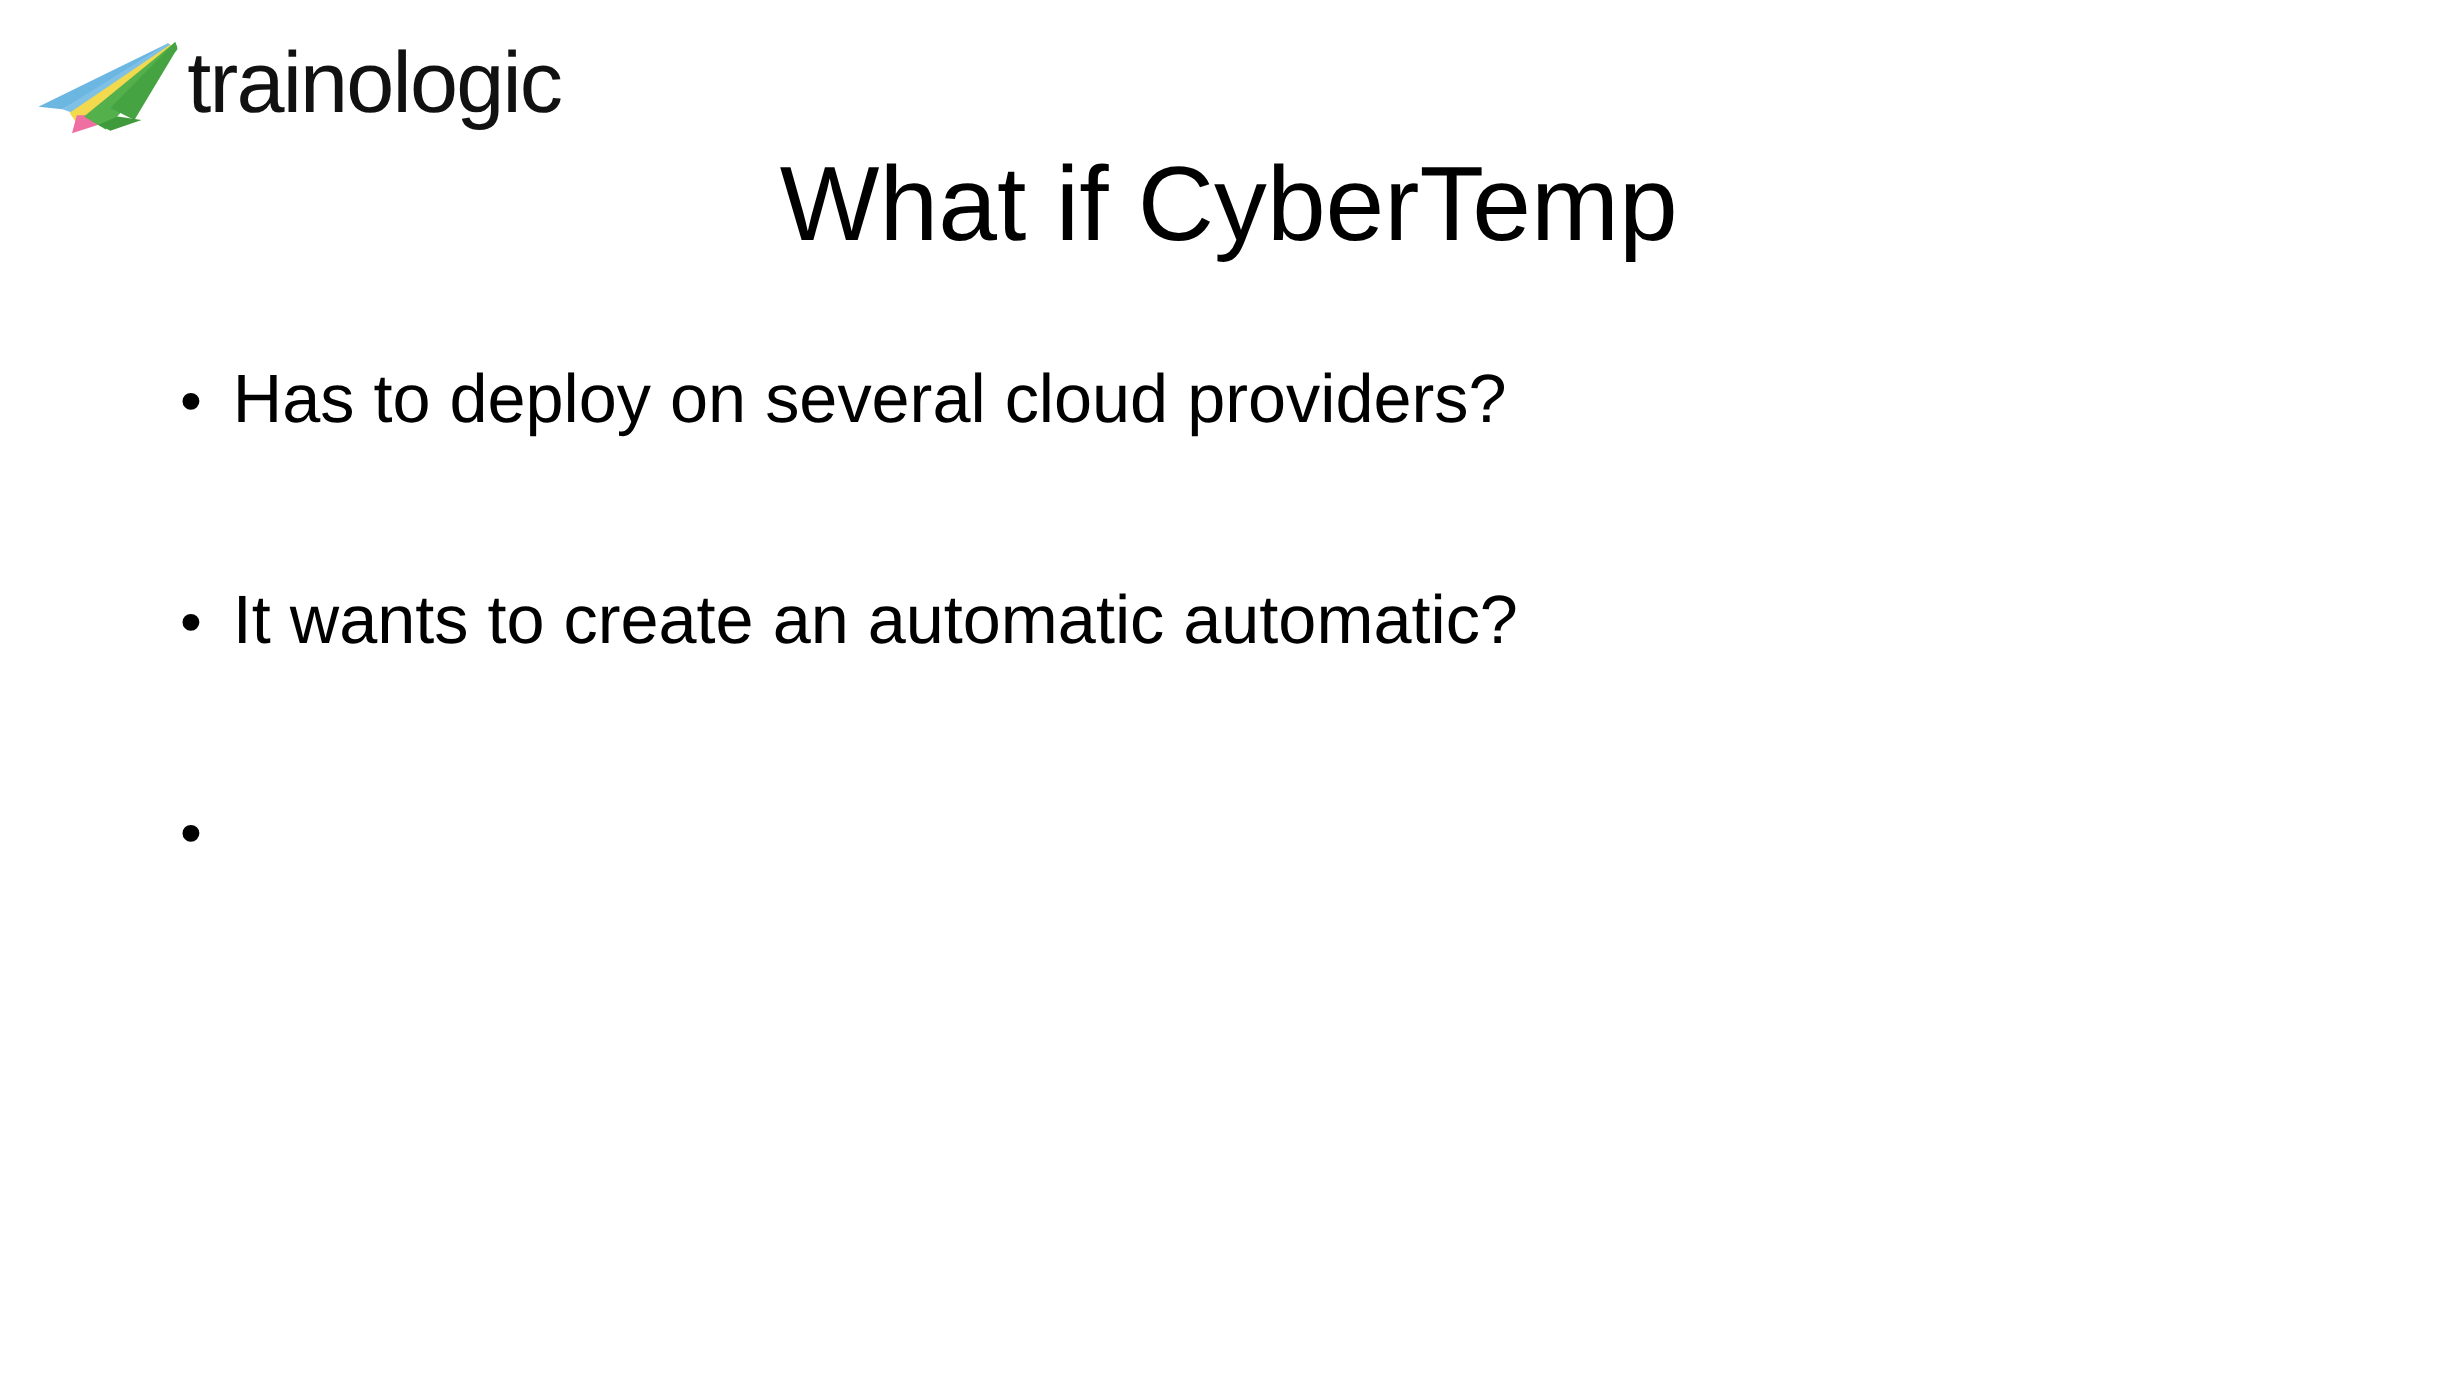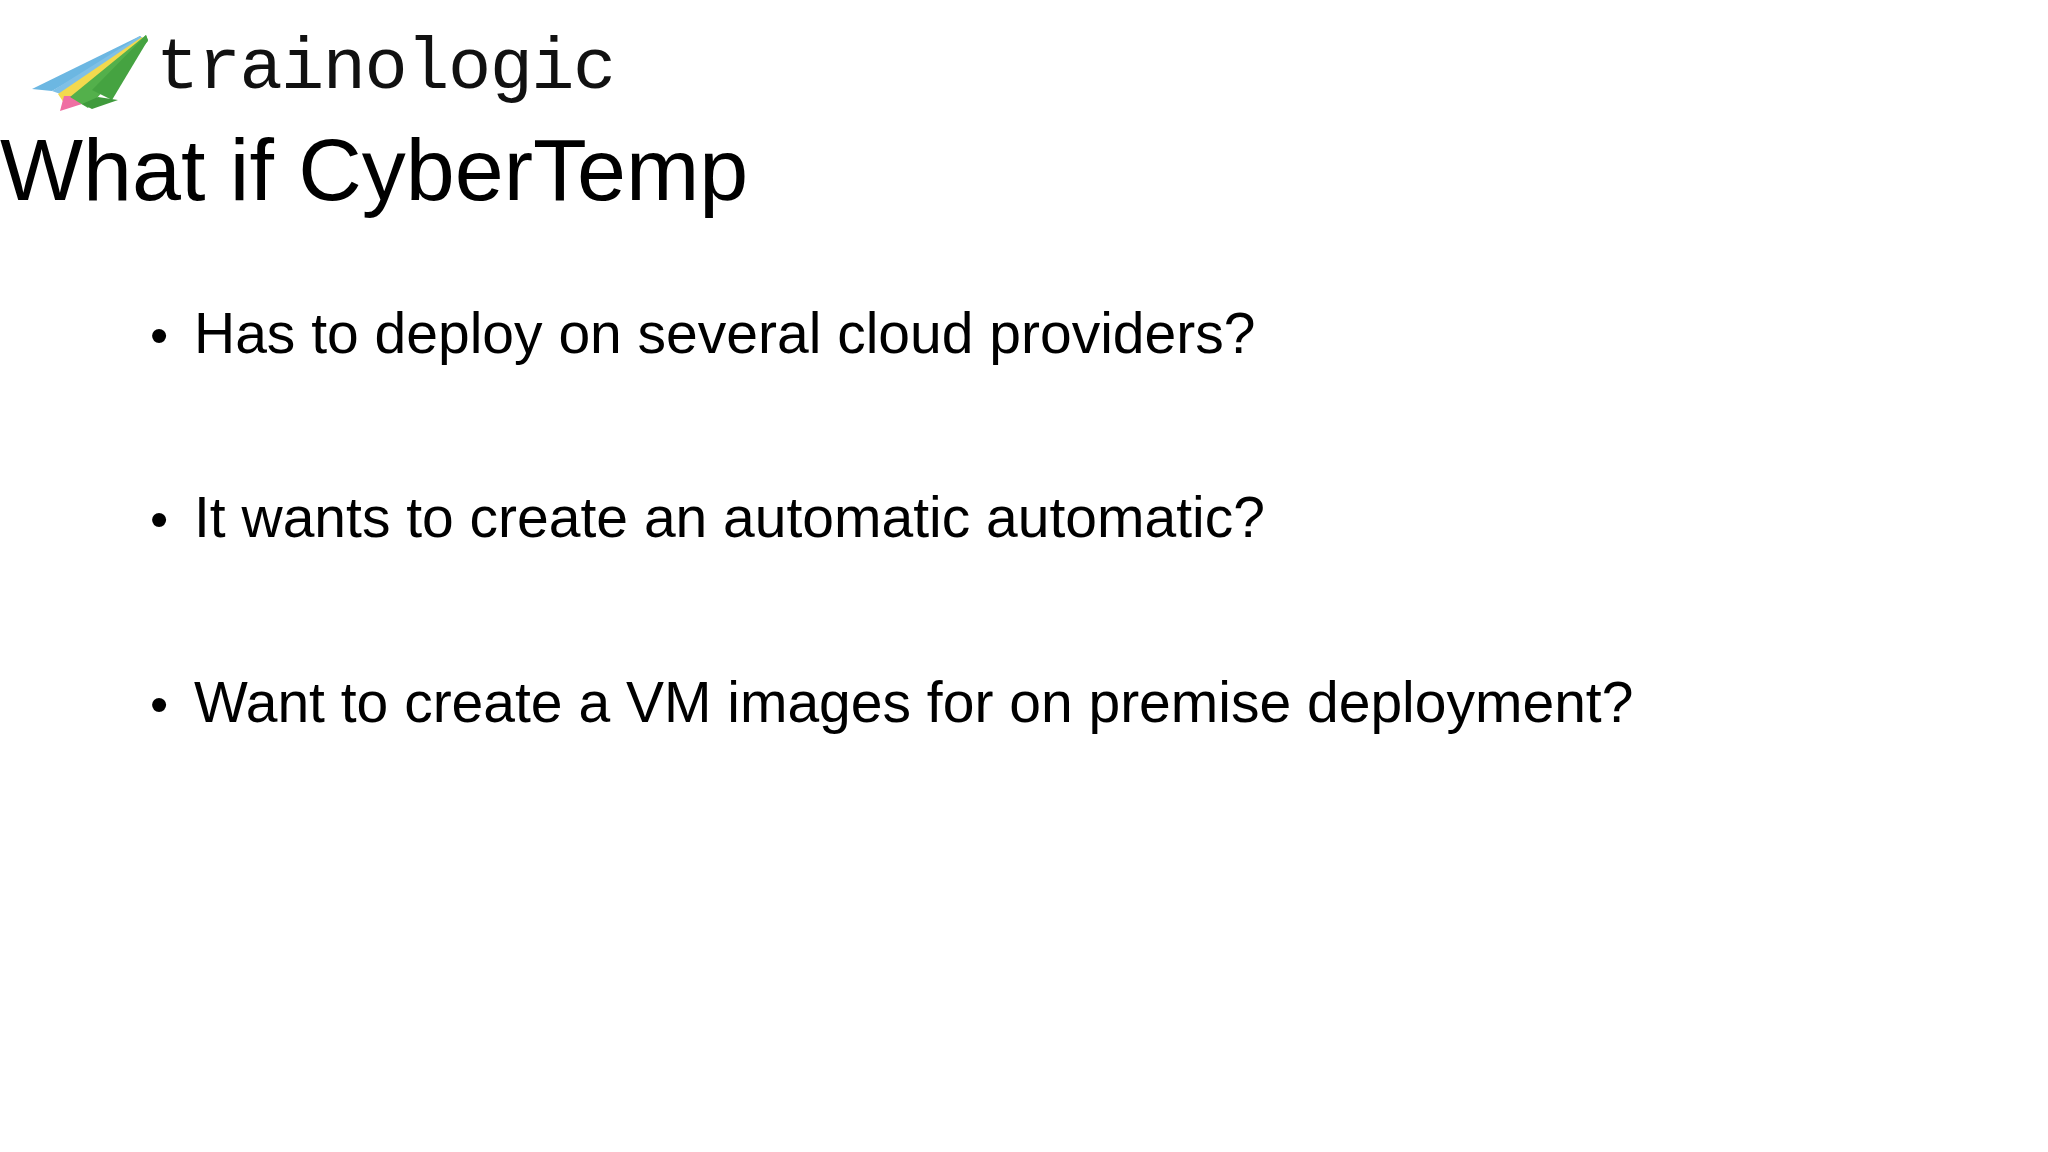--- a/index.html
+++ b/index.html
@@ -32,37 +32,37 @@
     gap: 8px;
     height: 86px;
   }
   .logo-mark {
     width: 126px;
     height: 78px;
     display: block;
     flex: 0 0 auto;
   }
   .logo-wordmark {
-    font-family: Liberation Mono, monospace;
+    font-family: Liberation Sans, sans-serif;
     font-size: 72px;
     line-height: 1;
     letter-spacing: -1.5px;
     color: #111111;
     font-weight: 400;
     position: relative;
     top: -4px;
   }
 
   
   .slide-title {
     position: absolute;
     left: 0;
     right: 0;
     top: 108px;
-    text-align: left;
+    text-align: center;
     font-size: 88px;
     line-height: 1.05;
     font-weight: 400;
     color: #000000;
     letter-spacing: 0px;
     margin-top: 16px;
   }
 
   
   .body-list {
@@ -125,17 +125,16 @@
     <li class="bullet-item">
       <span class="bullet-glyph">•</span>
       <span class="bullet-text">Has to deploy on several cloud providers?</span>
     </li>
     <li class="bullet-item">
       <span class="bullet-glyph">•</span>
       <span class="bullet-text">It wants to create an automatic automatic?</span>
     </li>
     <li class="bullet-item">
       <span class="bullet-glyph">•</span>
-      <span class="bullet-text">Want to create a VM images for on premise deployment?</span>
     </li>
   </ul>
 
 </div>
 
 </body></html>

